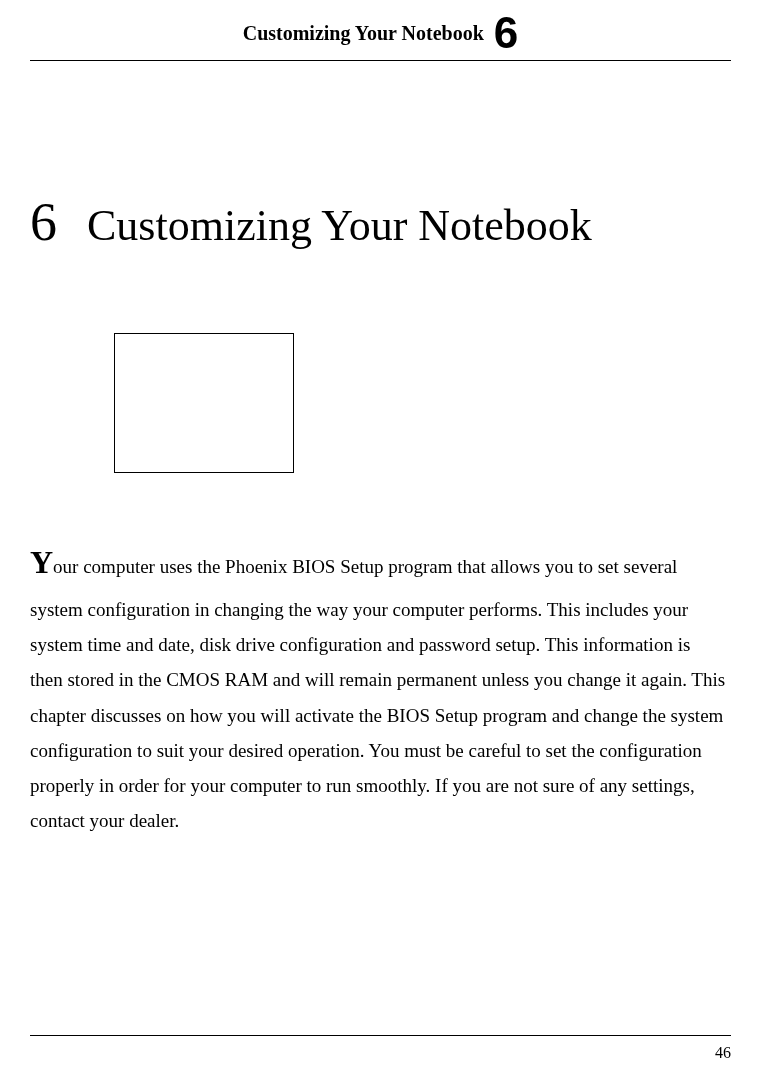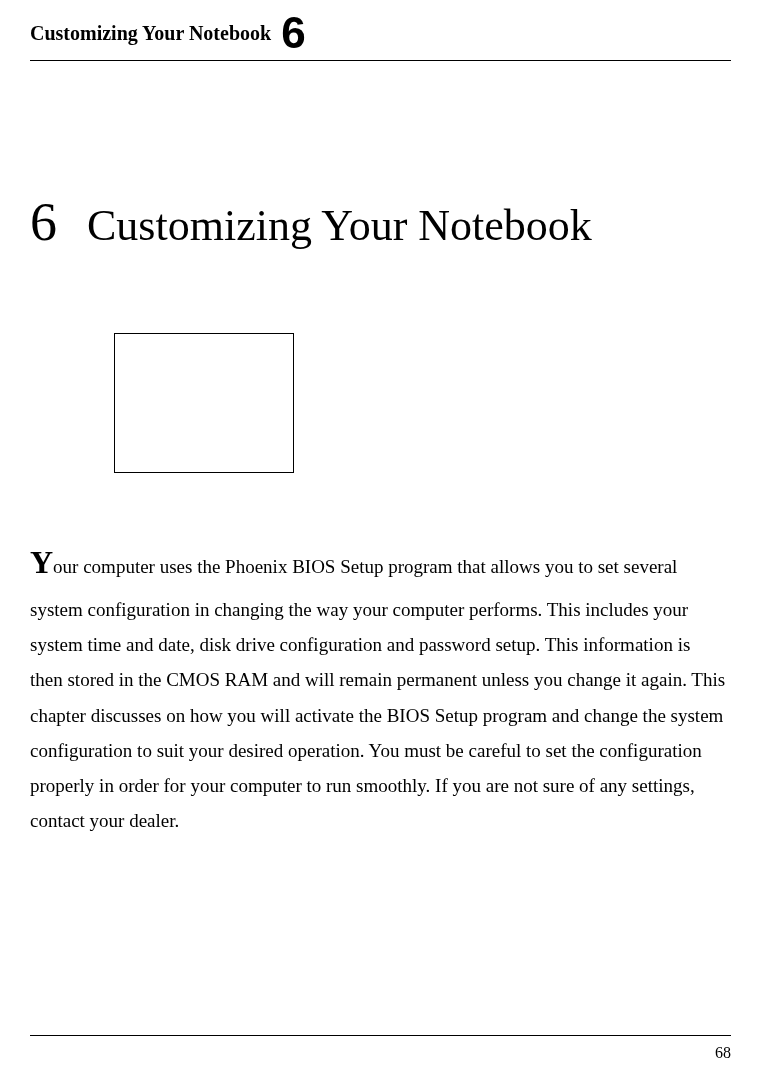--- a/index.html
+++ b/index.html
@@ -16,21 +16,21 @@
       position: relative;
     }
     .page {
       padding: 0 30px;
       height: 100%;
       display: flex;
       flex-direction: column;
     }
     .header {
       padding-top: 8px;
-      text-align: left;
+      text-align: center;
       border-bottom: 1.5px solid #000;
       padding-bottom: 2px;
     }
     .header-text {
       font-size: 20px;
       font-weight: bold;
       vertical-align: middle;
     }
     .header-chapter-num {
       font-size: 44px;
@@ -102,16 +102,16 @@
   </div>
 
   <div class="content-row">
     <div class="image-box"></div>
     <div class="body-text">
       <span class="dropcap">Y</span><span>our computer uses the Phoenix BIOS Setup program that allows you to set several system configuration in changing the way your computer performs. This includes your system time and date, disk drive configuration and password setup. This information is then stored in the CMOS RAM and will remain permanent unless you change it again. This chapter discusses on how you will activate the BIOS Setup program and change the system configuration to suit your desired operation. You must be careful to set the configuration properly in order for your computer to run smoothly. If you are not sure of any settings, contact your dealer.</span>
     </div>
   </div>
 
   <div class="footer">
-    <span>68</span>
+    <span>46</span>
   </div>
 
 </div>
 
 </body></html>

